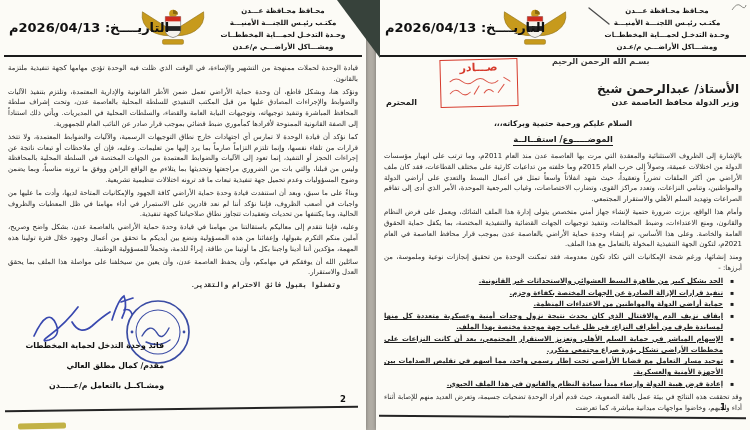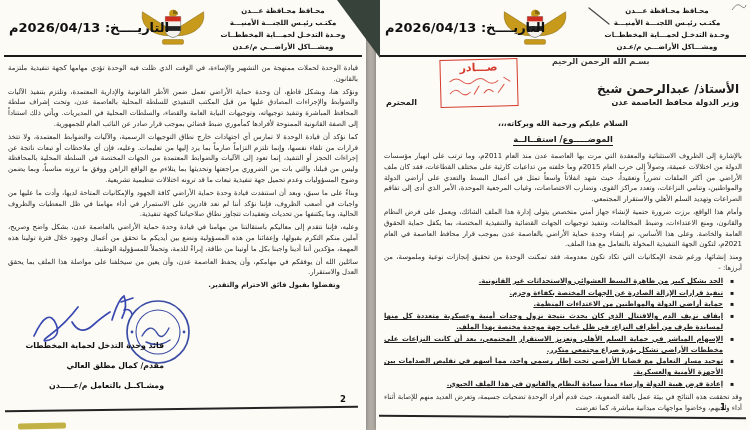--- a/index.html
+++ b/index.html
@@ -37,21 +37,21 @@
   .body-col{position:absolute;left:8px;right:8px;}
   .page-right .body-col{top:151px;}
   .page-left .body-col{top:63px;}
   p.bp{margin:0 0 2px 0;font-size:6.9px;line-height:10.8px;text-align:justify;
     color:#1e1e1e;}
   ul.blt{list-style:none;margin:1px 8px 2px 0;padding:0;text-decoration:underline;}
   ul.blt li{position:relative;padding-right:11px;margin:0 0 1px 0;font-size:6.9px;
     line-height:10.8px;text-align:justify;font-weight:bold;color:#1e1e1e;}
   ul.blt li::before{content:"▪";position:absolute;right:0;top:0;font-size:6px;}
   .closing{margin-top:4px;font-weight:bold;text-align:right;padding-right:18px;
-    font-size:7.4px;}
+    font-size:7.4px;font-family:Liberation Mono, monospace;}
   
   .signature-svg{position:absolute;top:292px;left:26px;}
   .round-stamp{position:absolute;top:298px;left:124px;opacity:.92;}
   .sig-block{position:absolute;top:341px;left:12px;width:152px;direction:rtl;
     text-align:right;}
   .sig-block div{font-weight:bold;font-size:7.8px;margin-bottom:11px;color:#111;}
   
   .footer-line{position:absolute;height:1.6px;background:#242424;}
   .page-right .footer-line{top:416px;left:3px;right:4px;transform:rotate(.4deg);}
   .page-left .footer-line{top:408px;left:5px;right:8px;transform:rotate(-.7deg);}
@@ -179,21 +179,21 @@
           <path d="M4 7 q6 -5 12 0 t12 0 t12 0 t12 0 M58 4 l6 4"></path>
           <path d="M4 19 q5 -6 10 -1 t10 0 M28 20 l5 -8 M38 19 q4 -6 9 -1 M52 19 l6 -8"></path>
         </g>
       </svg>
     </div>
 
     <div class="addr1 ar">الأستاذ/ عبدالرحمن شيخ</div>
     <div class="addr2 ar">وزير الدولة محافظ العاصمة عدن</div>
     <div class="honorific ar">المحترم</div>
 
-    <div class="salutation ar">السلام عليكم ورحمة الله وبركاته،،،</div>
+    <div class="salutation ar">السلام عليكم ورحمة حتمية وبركاته،،،</div>
     <div class="subject ar">
       <span>الموضـــــوع/ استقــالــة</span>
     </div>
 
     <div class="body-col">
       <p class="bp ar">بالإشارة إلى الظروف الاستثنائية والمعقدة التي مرت بها العاصمة عدن منذ العام 2011م، وما ترتب على انهيار مؤسسات الدولة من اختلالات عميقة، وصولاً إلى حرب العام 2015م وما خلفته من تداعيات كارثية على مختلف القطاعات، فقد كان ملف الأراضي من أكثر الملفات تضرراً وتعقيداً، حيث شهد انفلاتاً واسعاً تمثل في أعمال البسط والتعدي على أراضي الدولة والمواطنين، وتنامي النزاعات، وتعدد مراكز القوى، وتضارب الاختصاصات، وغياب المرجعية الموحدة، الأمر الذي أدى إلى تفاقم الصراعات وتهديد السلم الأهلي والاستقرار المجتمعي.</p>
       <p class="bp ar">وأمام هذا الواقع، برزت ضرورة حتمية لإنشاء جهاز أمني متخصص يتولى إدارة هذا الملف الشائك، ويعمل على فرض النظام والقانون، ومنع الاعتداءات، وضبط المخالفات، وتنفيذ توجيهات الجهات القضائية والتنفيذية المختصة، بما يكفل حماية الحقوق العامة والخاصة. وعلى هذا الأساس، تم إنشاء وحدة حماية الأراضي بالعاصمة عدن بموجب قرار محافظ العاصمة في العام 2021م، لتكون الجهة التنفيذية المخولة بالتعامل مع هذا الملف.</p>
       <p class="bp ar">ومنذ إنشائها، ورغم شحة الإمكانيات التي تكاد تكون معدومة، فقد تمكنت الوحدة من تحقيق إنجازات نوعية وملموسة، من أبرزها: -</p>
       <ul class="blt ar">
         <li>الحد بشكل كبير من ظاهرة البسط العشوائي والاستحداثات غير القانونية.</li>

